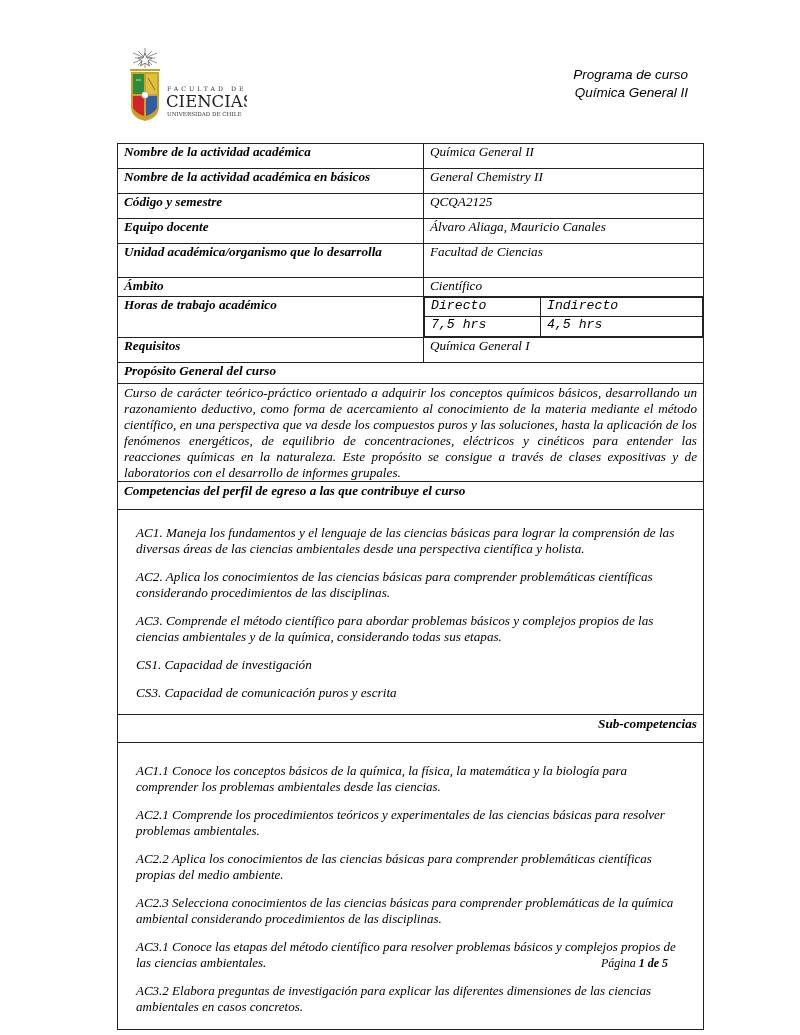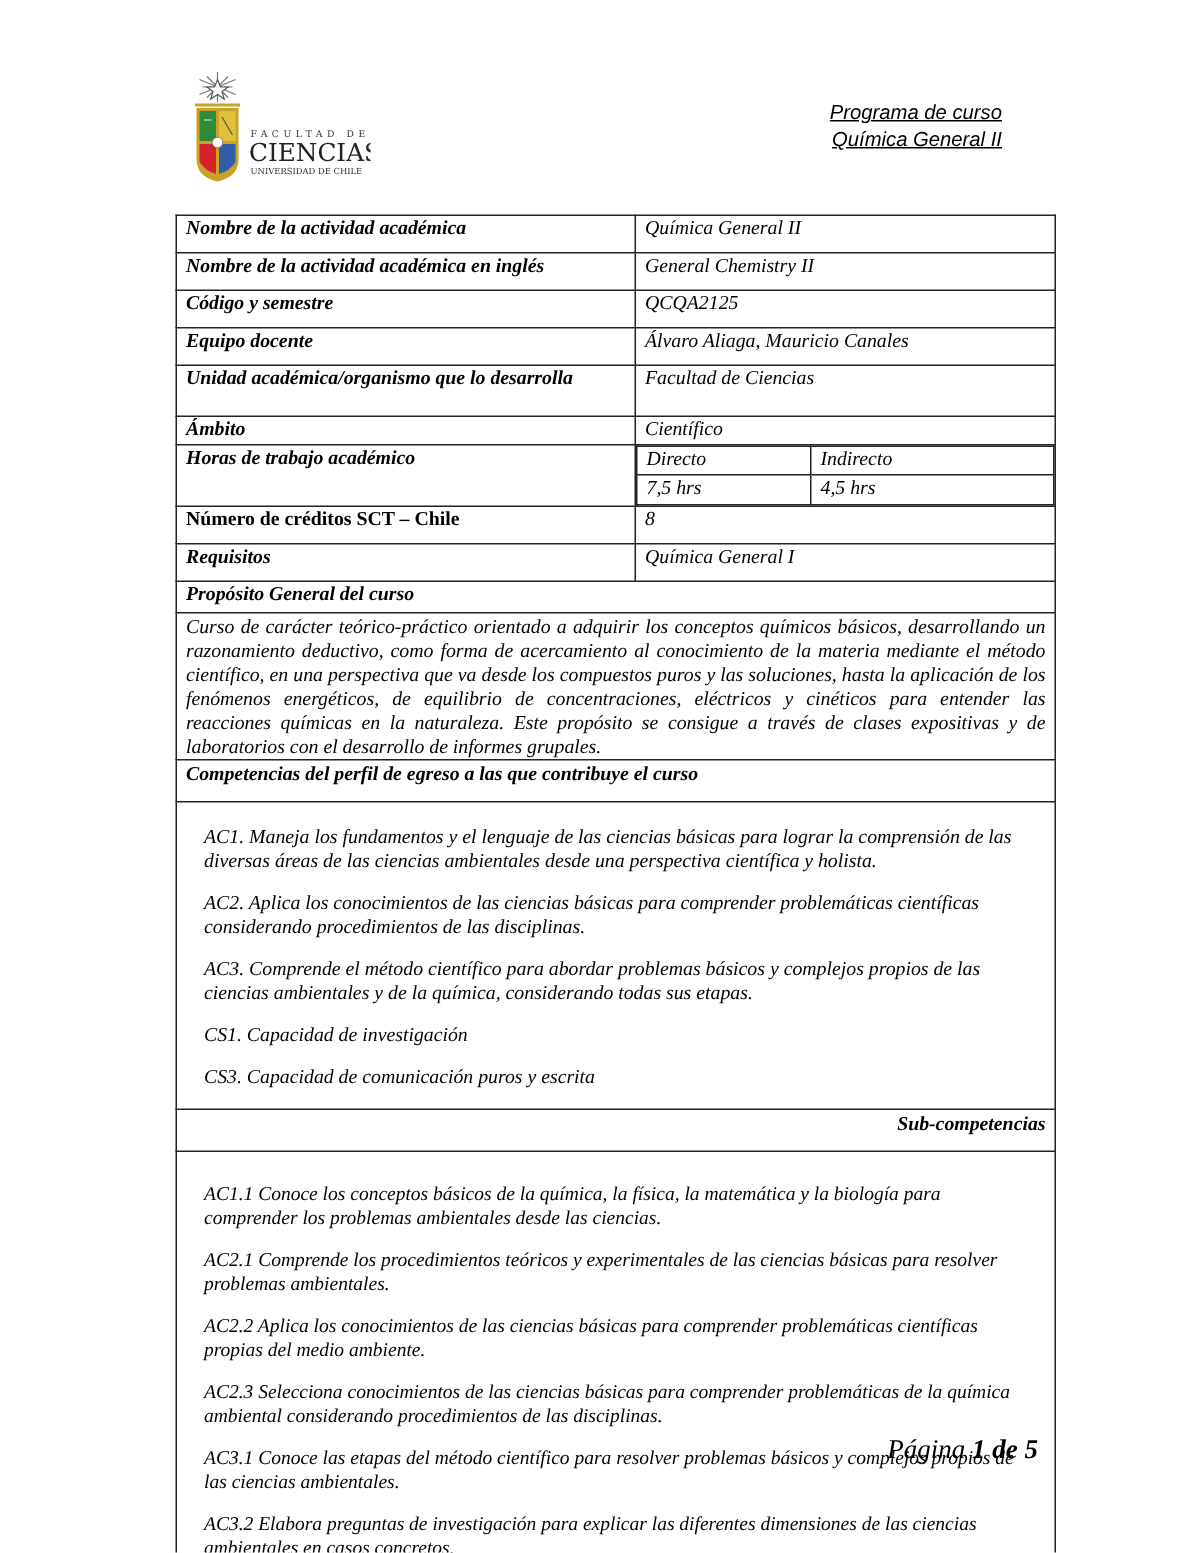--- a/index.html
+++ b/index.html
@@ -1,36 +1,36 @@
 <!DOCTYPE html>
 <html><head>
 <meta charset="utf-8">
 <style>
   html, body { margin: 0; padding: 0; background: #ffffff; }
   body { width: 800px; height: 1035px; position: relative; overflow: hidden; font-family: "DejaVu Serif", serif; color: #000; }
   .logo { position: absolute; left: 127px; top: 46px; width: 120px; height: 78px; }
-  .header-right { position: absolute; right: 132px; top: 66px; text-align: right; font-family: "Liberation Sans", sans-serif; font-style: italic; font-size: 13.5px; line-height: 18px; color: #000; text-decoration: underline; }
+  .header-right { position: absolute; right: 112px; top: 66px; text-align: right; font-family: "Liberation Sans", sans-serif; font-style: italic; font-size: 13.5px; line-height: 18px; color: #000; }
   .header-right div { white-space: nowrap; }
   table.doc { position: absolute; left: 117px; top: 143px; width: 586px; border-collapse: collapse; table-layout: fixed; font-family: "Liberation Serif", serif; font-size: 13.2px; }
   table.doc td { border: 1.5px solid #222; padding: 0 6px; vertical-align: top; line-height: 16px; }
   td.lbl { font-weight: bold; font-style: italic; }
   td.lbl.upright { font-style: normal; }
   td.val { font-style: italic; }
   .row-std td { height: 24px; padding-top: 2px; }
   .row-unidad td { height: 33px; padding-top: 2px; margin-left: 47px; }
   .row-ambito td { height: 18px; padding-top: 0px; }
-  .sub-table { width: 100%; border-collapse: collapse; table-layout: fixed; }
+  .sub-table { width: 100%; border-collapse: collapse; table-layout: fixed; font-family: Liberation Mono, monospace; }
   .sub-table td { padding: 0 6px; height: 18px; line-height: 17px; }
   td.horas-val { padding: 0 !important; }
   .section-head td { height: 20px; padding-top: 0; }
   .para { text-align: justify; font-style: italic; line-height: 17.2px; padding-top: 1px !important; padding-bottom: 0 !important; }
   .list { font-style: italic; line-height: 17.2px; padding-top: 3px !important; padding-bottom: 1px !important; }
   .list div, .sublist div { margin: 12px; }
   .sublist { font-style: italic; line-height: 17.2px; padding-top: 8px !important; padding-bottom: 2px !important; font-size: 13px; }
-  .footer { position: absolute; right: 108px; top: 956px; font-family: "Liberation Serif", serif; font-style: italic; font-size: 18px; }
+  .footer { position: absolute; right: 132px; top: 956px; font-family: "Liberation Serif", serif; font-style: italic; font-size: 12px; }
   .footer b { font-weight: bold; }
 </style>
 </head>
 <body>
 
 <div class="logo">
   <svg width="120" height="78" viewBox="0 0 120 78">
 
     <g stroke="#777" stroke-width="0.8">
       <line x1="18" y1="2" x2="18" y2="22"></line>
@@ -68,21 +68,21 @@
       <col style="width:306px">
       <col style="width:280px">
     </colgroup>
 
   <tbody>
       <tr class="row-std">
     <td class="lbl">Nombre de la actividad académica</td>
     <td class="val">Química General II</td>
   </tr>
   <tr class="row-std">
-    <td class="lbl">Nombre de la actividad académica en inglés</td>
+    <td class="lbl">Nombre de la actividad académica en básicos</td>
     <td class="val">General Chemistry II</td>
   </tr>
   <tr class="row-std">
     <td class="lbl">Código y semestre</td>
     <td class="val">QCQA2125</td>
   </tr>
   <tr class="row-std">
     <td class="lbl">Equipo docente</td>
     <td class="val">Álvaro Aliaga, Mauricio Canales</td>
   </tr>
@@ -103,24 +103,20 @@
           <td style="border-right:1.5px solid #222; border-bottom:1.5px solid #222; width:103px;">Directo</td>
           <td style="border-bottom:1.5px solid #222;">Indirecto</td>
         </tr>
         <tr>
           <td style="border-right:1.5px solid #222; height:19px;margin-left:40px;">7,5 hrs</td>
           <td style="height:19px;">4,5 hrs</td>
         </tr>
       </tbody>
           </table>
     </td>
-  </tr>
-  <tr class="row-std">
-    <td class="lbl upright">Número de créditos SCT – Chile</td>
-    <td class="val">8</td>
   </tr>
   <tr class="row-std">
     <td class="lbl">Requisitos</td>
     <td class="val">Química General I</td>
   </tr>
 
   <tr class="section-head">
     <td colspan="2" class="lbl">Propósito General del curso</td>
   </tr>
   <tr>

